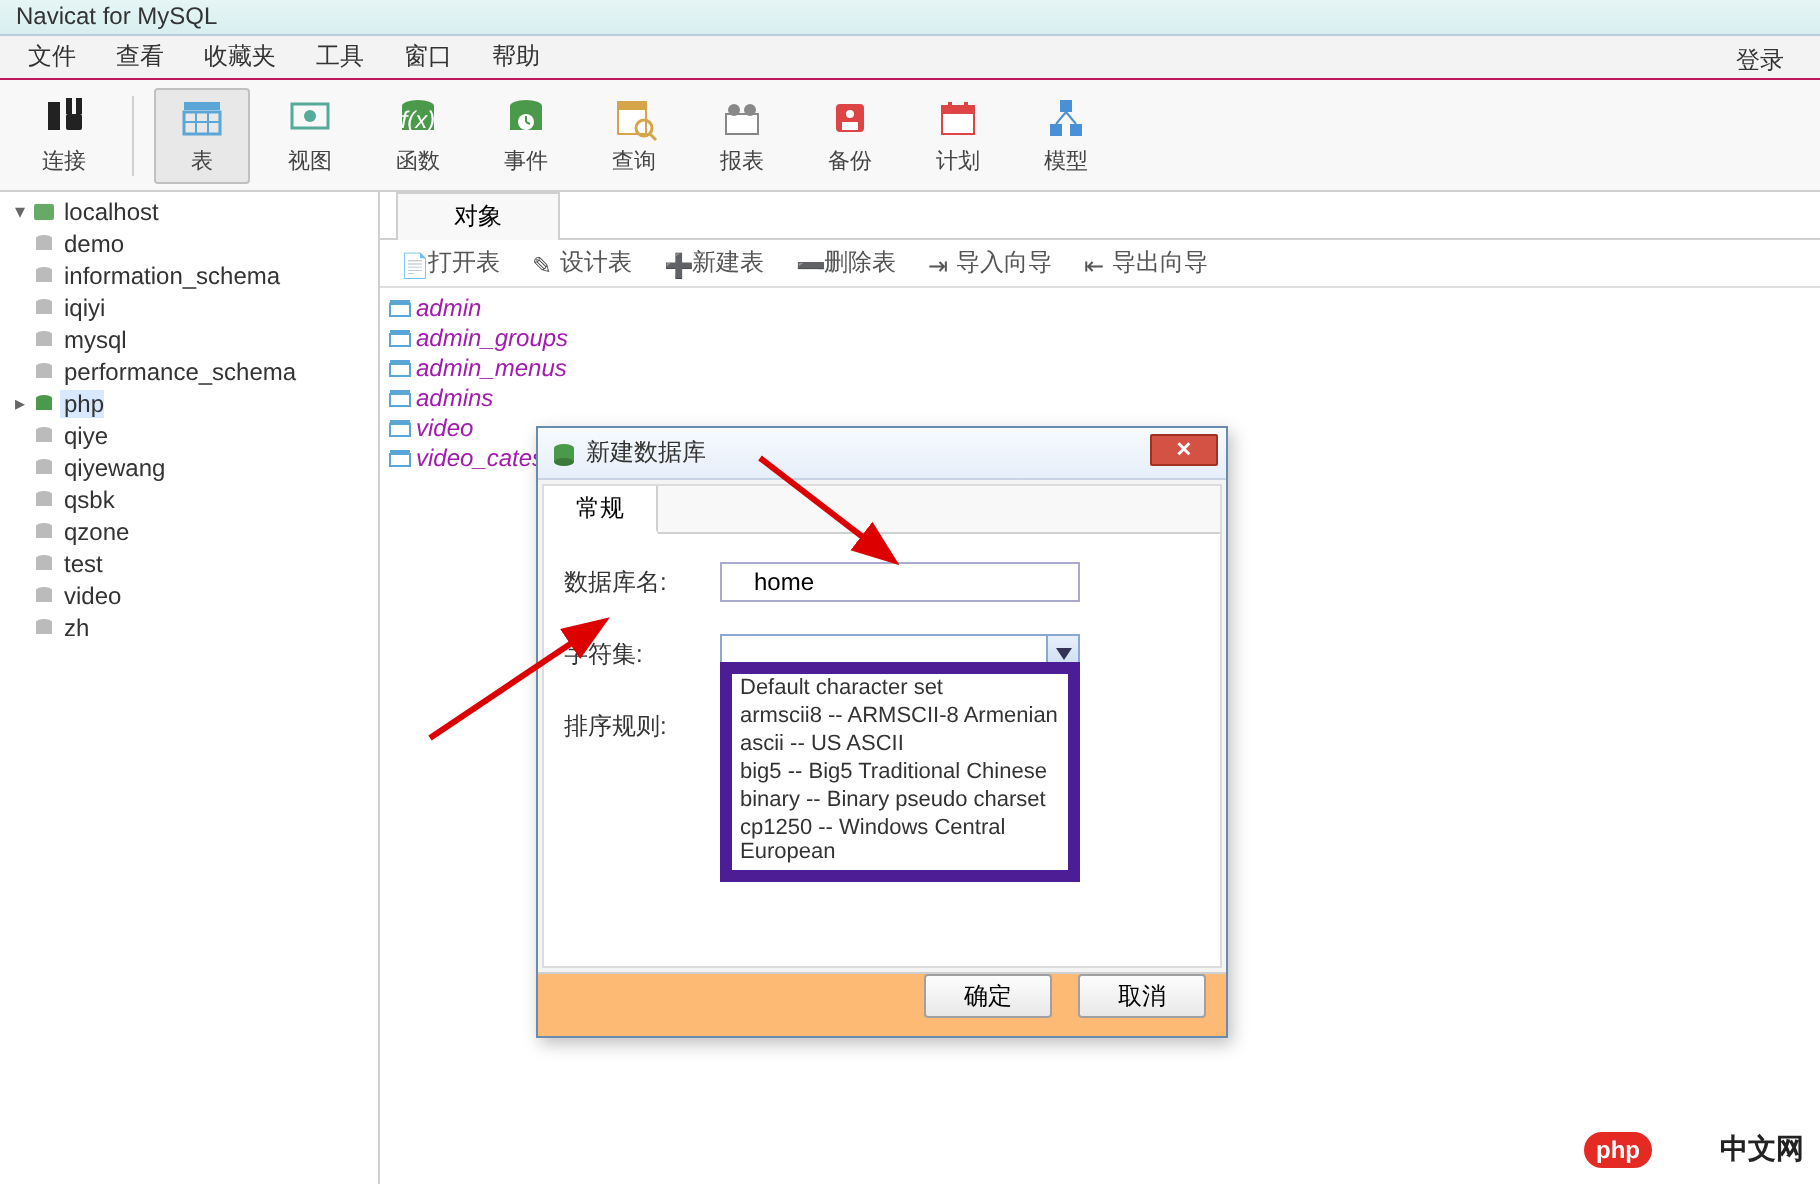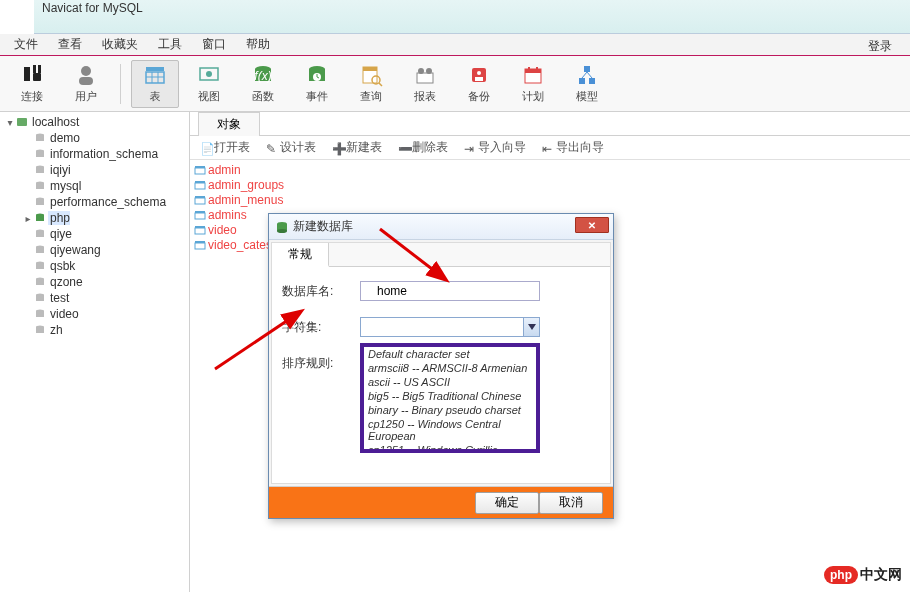--- a/index.html
+++ b/index.html
@@ -1,19 +1,19 @@
 <!DOCTYPE html>
 <html><head>
 <meta charset="utf-8">
 <style>
 * { box-sizing: border-box; margin: 0; padding: 0; font-family: "Microsoft YaHei", Tahoma, Arial, sans-serif; font-size: 12px; }
 body { background: #ffffff; width: 910px; height: 592px; position: relative; overflow: hidden; }
 
 
-.titlebar { height: 34px; background: linear-gradient(#e6f5f5, #d8efef); color: #333; padding: 1px 8px; font-size: 11px; border-bottom: 1px solid #bcd; margin-left: 34px; }
+.titlebar { height: 18px; background: linear-gradient(#e6f5f5, #d8efef); color: #333; padding: 1px 8px; font-size: 11px; border-bottom: 1px solid #bcd; }
 
 
 .menubar { height: 22px; background: #f3f3f3; border-bottom: 1px solid #be185d; display: flex; align-items: center; padding: 0 4px; position: relative; }
 .menubar .menu-item { padding: 2px 10px; cursor: default; color: #333; }
 .menubar .login { position: absolute; right: 8px; top: 2px; }
 
 
 .toolbar { height: 56px; background: #f8f8f8; border-bottom: 1px solid #d0d0d0; display: flex; align-items: center; padding: 0 8px; gap: 6px; }
 .tool-btn { width: 48px; height: 48px; display: flex; flex-direction: column; align-items: center; justify-content: center; cursor: pointer; border: 1px solid transparent; border-radius: 2px; }
 .tool-btn.active { background: #e8e8e8; border-color: #c0c0c0; }
@@ -25,70 +25,70 @@
 .main { display: flex; height: calc(100% - 96px); }
 .sidebar { width: 190px; border-right: 1px solid #d0d0d0; background: #fff; overflow: auto; padding: 2px 0; }
 .content { flex: 1; background: #fff; display: flex; flex-direction: column; }
 
 
 .tree-row { display: flex; align-items: center; height: 16px; padding-left: 4px; cursor: default; }
 .tree-row .tw { width: 12px; text-align: center; color: #666; font-size: 10px; }
 .tree-row .ic { width: 14px; text-align: center; }
 .tree-row .tx { padding-left: 2px; color: #333; }
 .tree-row.selected .tx { background: #d8e8ff; }
-.tree-child { padding-left: 18px; }
+.tree-child { }
 
 
 .obj-tab { height: 24px; border-bottom: 1px solid #d0d0d0; display: flex; align-items: center; padding-left: 8px; }
-.obj-tab .tab { padding: 3px 18px; border: 1px solid #d0d0d0; border-bottom: none; background: #f8f8f8; font-size: 12px; }
+.obj-tab .tab { padding: 3px 28px; border: 1px solid #d0d0d0; border-bottom: none; background: #f8f8f8; font-size: 12px; }
 
 
 .subbar { height: 24px; border-bottom: 1px solid #e0e0e0; display: flex; align-items: center; gap: 4px; padding: 0 4px; }
 .subbar .sb { display: flex; align-items: center; gap: 2px; padding: 2px 6px; font-size: 11px; color: #555; cursor: pointer; }
 .subbar .sb .sbi { width: 12px; height: 12px; display: inline-block; }
 
 
 .tbl-list { padding: 2px 4px; }
 .tbl-row { display: flex; align-items: center; height: 15px; }
 .tbl-row .ti { width: 14px; display: inline-block; }
-.tbl-row .tn { color: #ef4444; cursor: default; }
+.tbl-row .tn { color: #a21caf; cursor: default; font-style: italic; }
 
 
 .dialog-backdrop { position: absolute; left: 268px; top: 213px; width: 390px; height: 306px; }
 .dialog { width: 346px; height: 306px; background: #f4f4f4; border: 1px solid #6a8bb0; box-shadow: 2px 3px 8px rgba(0,0,0,0.25); display: flex; flex-direction: column; }
 .dlg-header { height: 26px; background: linear-gradient(#f7fbff, #e6eef9); border-bottom: 1px solid #c7d4e3; display: flex; align-items: center; padding: 0 6px; position: relative; }
 .dlg-header .dt { font-size: 12px; color: #333; margin-left: 4px; }
 .dlg-header .close { position: absolute; right: 4px; top: 3px; width: 34px; height: 16px; background: #d35244; border: 1px solid #a03020; border-radius: 1px; display: flex; align-items: center; justify-content: center; color: #fff; font-weight: bold; font-size: 10px; cursor: pointer; }
 .dlg-header .db-ico { width: 14px; height: 14px; }
 
 .dlg-body { flex: 1; background: #fff; margin: 2px; border: 1px solid #dcdcdc; display: flex; flex-direction: column; }
 .dlg-tabs { height: 24px; display: flex; border-bottom: 1px solid #d0d0d0; background: #f8f8f8; }
 .dlg-tabs .dtab { padding: 3px 16px; border-right: 1px solid #d0d0d0; background: #fff; font-size: 12px; border-bottom: 2px solid #fff; margin-bottom: -1px; }
 
 .dlg-form { padding: 14px 10px 8px 10px; display: grid; grid-template-columns: 70px 1fr; row-gap: 16px; column-gap: 8px; align-items: start; }
 .dlg-form label { font-size: 12px; color: #333; padding-top: 2px; }
 .dlg-form input[type=text] { width: 180px; height: 20px; border: 1px solid #aac; padding: 1px 16px; font-size: 12px; }
 .combo-wrap { position: relative; width: 180px; }
 .combo-box { width: 180px; height: 20px; border: 1px solid #8aa8d0; background: #fff; display: flex; }
 .combo-box .cval { flex: 1; padding: 1px 4px; }
 .combo-box .cbtn { width: 16px; background: linear-gradient(#e8f0fb,#c8daf0); border-left: 1px solid #8aa8d0; display: flex; align-items: center; justify-content: center; cursor: pointer; }
-.combo-list { position: absolute; left: 0; top: 26px; width: 180px; border: 4px solid #4c1d95; background: #fff; z-index: 10; max-height: 110px; overflow: hidden; font-style: italic; }
+.combo-list { position: absolute; left: 0; top: 14px; width: 180px; border: 6px solid #4c1d95; background: #fff; z-index: 10; max-height: 110px; overflow: hidden; }
 .combo-list .opt { padding: 1px 4px; font-size: 11px; color: #333; cursor: default; }
 
-.dlg-footer { height: 32px; border-top: 1px solid #d0d0d0; background: #f97316; display: flex; align-items: center; justify-content: flex-end; gap: 0; padding: 0 10px; }
+.dlg-footer { height: 32px; border-top: 1px solid #d0d0d0; background: #fdba74; display: flex; align-items: flex-start; justify-content: flex-end; gap: 13px; padding: 0 10px; }
 .dlg-footer button { width: 64px; height: 22px; background: linear-gradient(#fdfdfd,#e8e8e8); border: 1px solid #a0a0a0; border-radius: 2px; font-size: 12px; cursor: pointer; }
 
 
 .arrow1 { position: absolute; left: 375px; top: 219px; z-index: 50; pointer-events: none; }
 .arrow2 { position: absolute; left: 210px; top: 304px; z-index: 50; pointer-events: none; }
 
 
 .watermark { position: absolute; right: 8px; bottom: 8px; display: flex; align-items: center; }
 .watermark .bubble { background: #e52a24; color: #fff; border-radius: 10px; padding: 2px 6px; font-weight: bold; font-size: 12px; margin-right: 2px; }
-.watermark .wtxt { font-weight: bold; font-size: 14px; color: #222; }
+.watermark .wtxt { font-weight: bold; font-size: 14px; color: #222; margin-left: 32px; }
 
 
 svg { display: block; }
 </style>
 </head>
 <body>
 
 <div class="titlebar">
   <span>Navicat for MySQL</span>
 </div>
@@ -107,29 +107,20 @@
   <div class="tool-btn">
     <span class="ico">
         <svg width="24" height="24">
           <rect x="4" y="4" width="6" height="14" fill="#222"></rect>
           <rect x="13" y="2" width="3" height="8" fill="#222"></rect>
           <rect x="18" y="2" width="3" height="8" fill="#222"></rect>
           <rect x="13" y="10" width="8" height="8" rx="1" fill="#222"></rect>
         </svg>
       </span>
     <span class="lbl">连接</span>
-  </div>
-  <div class="tool-btn">
-    <span class="ico">
-        <svg width="24" height="24">
-          <circle cx="12" cy="8" r="5" fill="#888"></circle>
-          <rect x="5" y="14" width="14" height="8" rx="4" fill="#888"></rect>
-        </svg>
-      </span>
-    <span class="lbl">用户</span>
   </div>
   <div class="tool-sep"></div>
   <div class="tool-btn active">
     <span class="ico">
         <svg width="24" height="24">
           <rect x="3" y="4" width="18" height="4" fill="#5aa6d6"></rect>
           <rect x="3" y="9" width="18" height="11" fill="none" stroke="#5aa6d6" stroke-width="1.5"></rect>
           <line x1="9" y1="9" x2="9" y2="20" stroke="#5aa6d6"></line>
           <line x1="15" y1="9" x2="15" y2="20" stroke="#5aa6d6"></line>
           <line x1="3" y1="14" x2="21" y2="14" stroke="#5aa6d6"></line>

